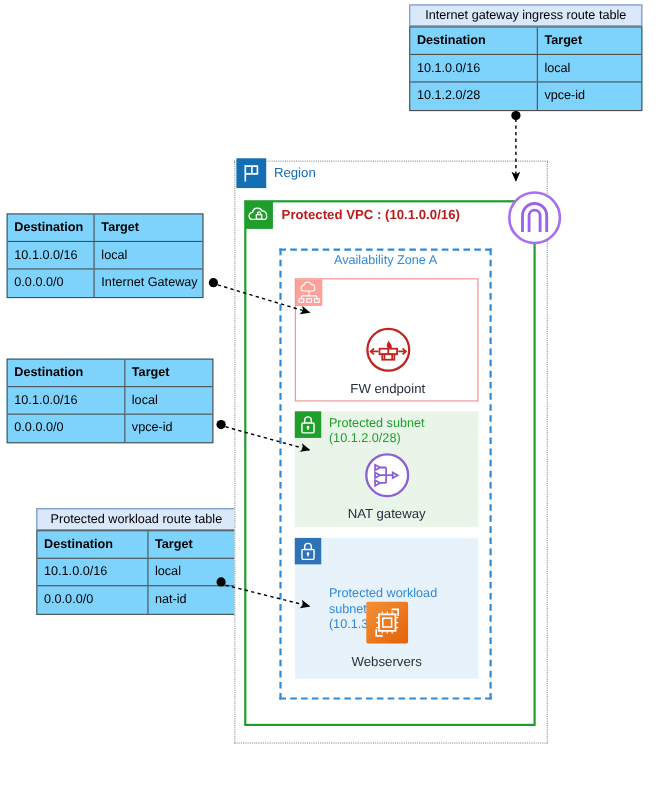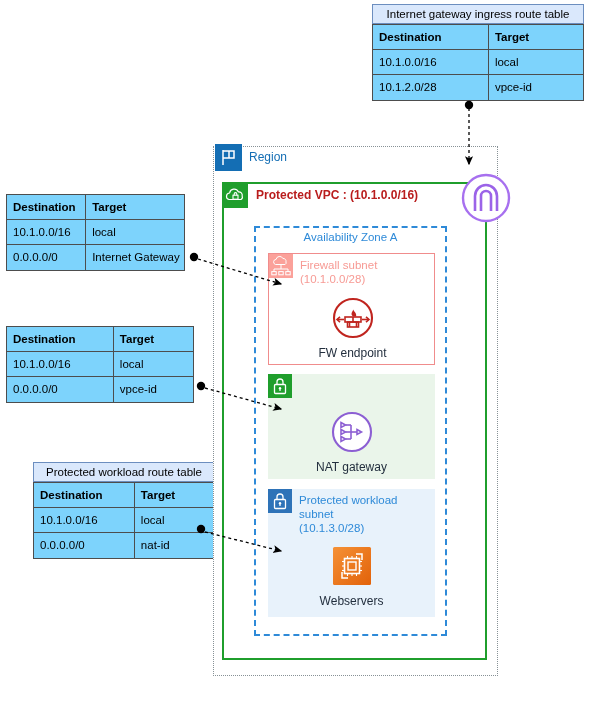--- a/index.html
+++ b/index.html
@@ -196,21 +196,21 @@
   #prot-node { position: absolute; left: 0; top: 36px; width: 167px; }
   #prot-node .node-caption { top: 50px; }
 
   #subnet-wl {
     left: 268px; top: 489px;
     width: 167px; height: 128px;
     background: #e8f2fb;
     border: none;
   }
   #subnet-wl .subnet-icon { background: #2e73b8; }
-  #subnet-wl .subnet-label { color: #2e8ad8; }
+  #subnet-wl .subnet-label { color: #2e8ad8; margin-top: 40px; }
   #wl-node { position: absolute; left: 0; top: 55px; width: 167px; }
   #wl-node .node-caption { top: 50px; }
 
   .node-circle {
     position: absolute;
     left: 50%;
     margin-left: -22px;
     width: 44px; height: 44px;
   }
 
@@ -343,24 +343,20 @@
       <rect x="0" y="0" width="24" height="24" fill="#fba19a"></rect>
       <path d="M6.5 10.5 a2.6 2.6 0 0 1 0.6 -5.1 a3.6 3.6 0 0 1 6.8 -0.9 a2.8 2.8 0 0 1 3.1 3.4 a2.2 2.2 0 0 1 -0.9 2.6 z" fill="none" stroke="#ffffff" stroke-width="1"></path>
       <line x1="12" y1="11" x2="12" y2="15" stroke="#ffffff" stroke-width="1"></line>
       <line x1="5" y1="15" x2="19" y2="15" stroke="#ffffff" stroke-width="1"></line>
       <line x1="5" y1="15" x2="5" y2="18" stroke="#ffffff" stroke-width="1"></line>
       <line x1="19" y1="15" x2="19" y2="18" stroke="#ffffff" stroke-width="1"></line>
       <rect x="2.8" y="17.6" width="4.4" height="3.2" fill="none" stroke="#ffffff" stroke-width="1"></rect>
       <rect x="9.8" y="17.6" width="4.4" height="3.2" fill="none" stroke="#ffffff" stroke-width="1"></rect>
       <rect x="16.8" y="17.6" width="4.4" height="3.2" fill="none" stroke="#ffffff" stroke-width="1"></rect>
     </svg>
-  </div>
-  <div class="subnet-label">
-    <div>Firewall subnet</div>
-    <div>(10.1.0.0/28)</div>
   </div>
   <div id="fw-node">
     <div class="node-circle">
       <svg width="44" height="44" viewBox="0 0 44 44">
         <circle cx="22" cy="22" r="19" fill="#ffffff" stroke="#c0251f" stroke-width="2.1"></circle>
         <g stroke="#c0251f" stroke-width="1.6" fill="none">
           <rect x="14" y="21" width="16" height="5"></rect>
           <rect x="16.5" y="26" width="11" height="5"></rect>
           <line x1="22" y1="21" x2="22" y2="26"></line>
           <line x1="18.5" y1="26" x2="18.5" y2="31"></line>
@@ -379,20 +375,24 @@
 
 <div class="subnet" id="subnet-prot">
   <div class="subnet-icon">
     <svg width="24" height="24" viewBox="0 0 24 24">
       <rect x="0" y="0" width="24" height="24" fill="#1f9e2c"></rect>
       <rect x="6.5" y="10.5" width="11" height="9" rx="1" fill="none" stroke="#ffffff" stroke-width="1.3"></rect>
       <path d="M9 10.5 V8 a3 3 0 0 1 6 0 v2.5" fill="none" stroke="#ffffff" stroke-width="1.3"></path>
       <circle cx="12" cy="14.3" r="1.2" fill="#ffffff"></circle>
       <line x1="12" y1="14.8" x2="12" y2="17" stroke="#ffffff" stroke-width="1.2"></line>
     </svg>
+  </div>
+  <div class="subnet-label">
+    <div>Protected subnet</div>
+    <div>(10.1.2.0/28)</div>
   </div>
   <div id="prot-node">
     <div class="node-circle">
       <svg width="44" height="44" viewBox="0 0 44 44">
         <circle cx="22" cy="22" r="19" fill="#ffffff" stroke="#8c5fd3" stroke-width="2.1"></circle>
         <g stroke="#8c5fd3" stroke-width="1.6" fill="none">
           <polygon points="11,12.5 15.5,15 11,17.5" fill="none"></polygon>
           <polygon points="11,19.5 15.5,22 11,24.5" fill="none"></polygon>
           <polygon points="11,26.5 15.5,29 11,31.5" fill="none"></polygon>
           <line x1="15.5" y1="15" x2="21" y2="15"></line>

